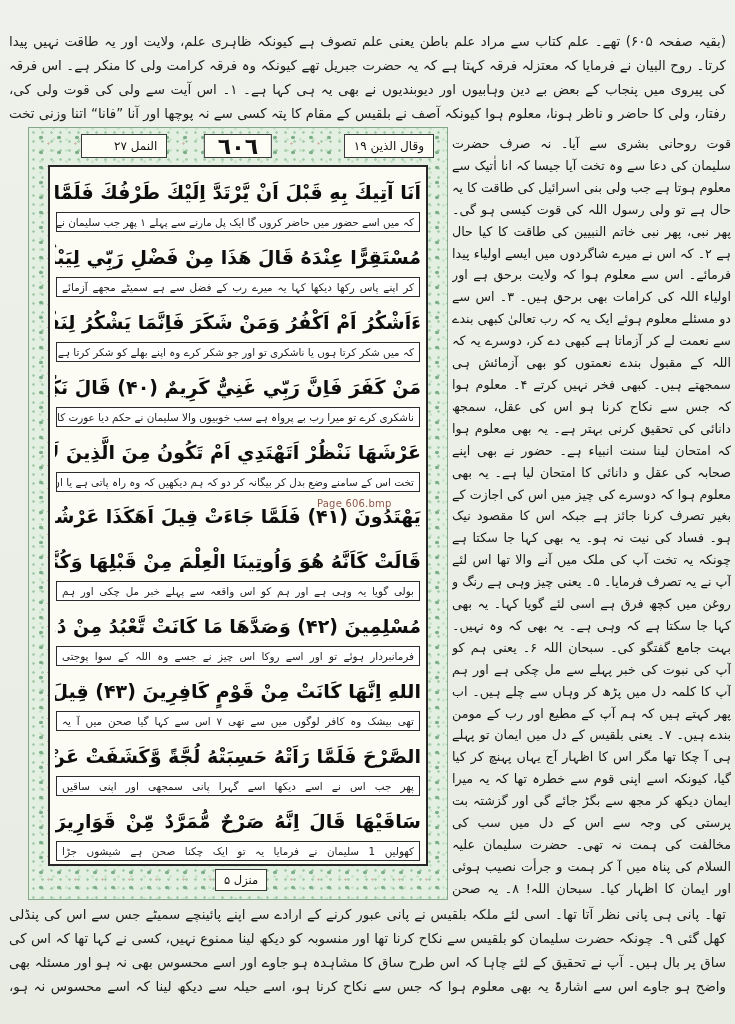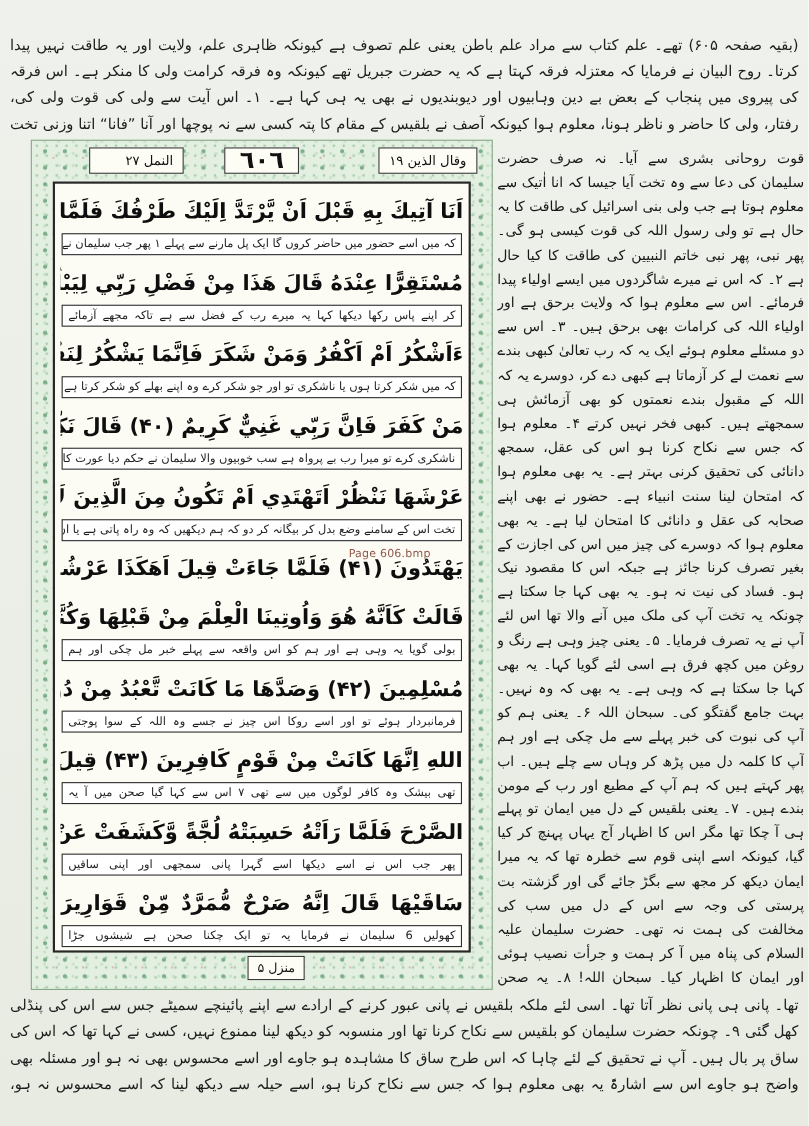--- a/index.html
+++ b/index.html
@@ -64,21 +64,21 @@
     background:#fdfdf6;border:1px solid #3a3a3a;box-sizing:border-box;
     font-size:12px;color:#111;padding:0 9px;direction:rtl;white-space:nowrap;
   }
   .hdr-juz{right:13px;}
   .hdr-page{left:50%;transform:translateX(-50%);font-size:22px;font-weight:700;padding:0 13px;}
   .hdr-surah{left:52px;min-width:78px;text-align:center;padding-left:32px;}
 
   .manzil{
     position:absolute;bottom:8px;left:186px;height:22px;line-height:21px;
     background:#fdfdf6;border:1px solid #3a3a3a;box-sizing:border-box;
-    font-size:11.5px;padding:0 8px;direction:rtl;color:#111;margin-left:10px;
+    font-size:11.5px;padding:0 8px;direction:rtl;color:#111;
   }
 
   
   .right-col{
     position:absolute;left:452px;top:133px;width:279px;height:770px;
     direction:rtl;text-align:justify;
     font-size:12.7px;line-height:21.9px;color:#171717;
     overflow:hidden;
   }
 
@@ -104,21 +104,21 @@
     <div class="hdr-box hdr-surah" dir="rtl">النمل ۲۷</div>
 
     <div class="quran-inner">
 
       <div class="verse-row">
         <div class="arabic" dir="rtl">اَنَا آتِيكَ بِهِ قَبْلَ اَنْ يَّرْتَدَّ اِلَيْكَ طَرْفُكَ فَلَمَّا رَآهُ</div>
         <div class="urdu" dir="rtl">کہ میں اسے حضور میں حاضر کروں گا ایک پل مارنے سے پہلے ۱ پھر جب سلیمان نے تخت</div>
       </div>
       <div class="verse-row">
         <div class="arabic" dir="rtl">مُسْتَقِرًّا عِنْدَهُ قَالَ هَذَا مِنْ فَضْلِ رَبِّي لِيَبْلُوَنِي</div>
-        <div class="urdu" dir="rtl">کر اپنے پاس رکھا دیکھا کہا یہ میرے رب کے فضل سے ہے تاکہ مجھے آزمائے</div>
+        <div class="urdu" dir="rtl">کر اپنے پاس رکھا دیکھا کہا یہ میرے رب کے فضل سے ہے سمیٹے مجھے آزمائے</div>
       </div>
       <div class="verse-row">
         <div class="arabic" dir="rtl">ءَاَشْكُرُ اَمْ اَكْفُرُ وَمَنْ شَكَرَ فَاِنَّمَا يَشْكُرُ لِنَفْسِهِ وَ</div>
         <div class="urdu" dir="rtl">کہ میں شکر کرتا ہوں یا ناشکری تو اور جو شکر کرے وہ اپنے بھلے کو شکر کرتا ہے اور</div>
       </div>
       <div class="verse-row">
         <div class="arabic" dir="rtl">مَنْ كَفَرَ فَاِنَّ رَبِّي غَنِيٌّ كَرِيمٌ (۴۰) قَالَ نَكِّرُوا لَهَا</div>
         <div class="urdu" dir="rtl">ناشکری کرے تو میرا رب بے پرواہ ہے سب خوبیوں والا سلیمان نے حکم دیا عورت کا</div>
       </div>
       <div class="verse-row">
@@ -139,21 +139,21 @@
       <div class="verse-row">
         <div class="arabic" dir="rtl">اللهِ اِنَّهَا كَانَتْ مِنْ قَوْمٍ كَافِرِينَ (۴۳) قِيلَ لَهَا ادْخُلِي</div>
         <div class="urdu" dir="rtl">تھی بیشک وہ کافر لوگوں میں سے تھی ۷ اس سے کہا گیا صحن میں آ یہ</div>
       </div>
       <div class="verse-row">
         <div class="arabic" dir="rtl">الصَّرْحَ فَلَمَّا رَاَتْهُ حَسِبَتْهُ لُجَّةً وَّكَشَفَتْ عَنْ</div>
         <div class="urdu" dir="rtl">پھر جب اس نے اسے دیکھا اسے گہرا پانی سمجھی اور اپنی ساقیں</div>
       </div>
       <div class="verse-row">
         <div class="arabic" dir="rtl">سَاقَيْهَا قَالَ اِنَّهُ صَرْحٌ مُّمَرَّدٌ مِّنْ قَوَارِيرَ</div>
-        <div class="urdu" dir="rtl">کھولیں 6 سلیمان نے فرمایا یہ تو ایک چکنا صحن ہے شیشوں جڑا</div>
+        <div class="urdu" dir="rtl">کھولیں 1 سلیمان نے فرمایا یہ تو ایک چکنا صحن ہے شیشوں جڑا</div>
       </div>
 
     </div>
 
     <div class="manzil" dir="rtl">منزل ۵</div>
   </div>
 
   <div class="watermark">Page 606.bmp</div>
 
   <div class="right-col" dir="rtl">قوت روحانی بشری سے آیا۔ نہ صرف حضرت سلیمان کی دعا سے وہ تخت آیا جیسا کہ انا اٰتیک سے معلوم ہوتا ہے جب ولی بنی اسرائیل کی طاقت کا یہ حال ہے تو ولی رسول اللہ کی قوت کیسی ہو گی۔ پھر نبی، پھر نبی خاتم النبیین کی طاقت کا کیا حال ہے ۲۔ کہ اس نے میرے شاگردوں میں ایسے اولیاء پیدا فرمائے۔ اس سے معلوم ہوا کہ ولایت برحق ہے اور اولیاء اللہ کی کرامات بھی برحق ہیں۔ ۳۔ اس سے دو مسئلے معلوم ہوئے ایک یہ کہ رب تعالیٰ کبھی بندے سے نعمت لے کر آزماتا ہے کبھی دے کر، دوسرے یہ کہ اللہ کے مقبول بندے نعمتوں کو بھی آزمائش ہی سمجھتے ہیں۔ کبھی فخر نہیں کرتے ۴۔ معلوم ہوا کہ جس سے نکاح کرنا ہو اس کی عقل، سمجھ دانائی کی تحقیق کرنی بہتر ہے۔ یہ بھی معلوم ہوا کہ امتحان لینا سنت انبیاء ہے۔ حضور نے بھی اپنے صحابہ کی عقل و دانائی کا امتحان لیا ہے۔ یہ بھی معلوم ہوا کہ دوسرے کی چیز میں اس کی اجازت کے بغیر تصرف کرنا جائز ہے جبکہ اس کا مقصود نیک ہو۔ فساد کی نیت نہ ہو۔ یہ بھی کہا جا سکتا ہے چونکہ یہ تخت آپ کی ملک میں آنے والا تھا اس لئے آپ نے یہ تصرف فرمایا۔ ۵۔ یعنی چیز وہی ہے رنگ و روغن میں کچھ فرق ہے اسی لئے گویا کہا۔ یہ بھی کہا جا سکتا ہے کہ وہی ہے۔ یہ بھی کہ وہ نہیں۔ بہت جامع گفتگو کی۔ سبحان اللہ ۶۔ یعنی ہم کو آپ کی نبوت کی خبر پہلے سے مل چکی ہے اور ہم آپ کا کلمہ دل میں پڑھ کر وہاں سے چلے ہیں۔ اب پھر کہتے ہیں کہ ہم آپ کے مطیع اور رب کے مومن بندے ہیں۔ ۷۔ یعنی بلقیس کے دل میں ایمان تو پہلے ہی آ چکا تھا مگر اس کا اظہار آج یہاں پہنچ کر کیا گیا، کیونکہ اسے اپنی قوم سے خطرہ تھا کہ یہ میرا ایمان دیکھ کر مجھ سے بگڑ جائے گی اور گزشتہ بت پرستی کی وجہ سے اس کے دل میں سب کی مخالفت کی ہمت نہ تھی۔ حضرت سلیمان علیہ السلام کی پناہ میں آ کر ہمت و جرأت نصیب ہوئی اور ایمان کا اظہار کیا۔ سبحان اللہ! ۸۔ یہ صحن شیشے کا تھا۔ جس کے نیچے شفاف و صاف پانی تھا۔ شیشہ اتنا صاف تھا کہ نظر نہ آتا</div>

